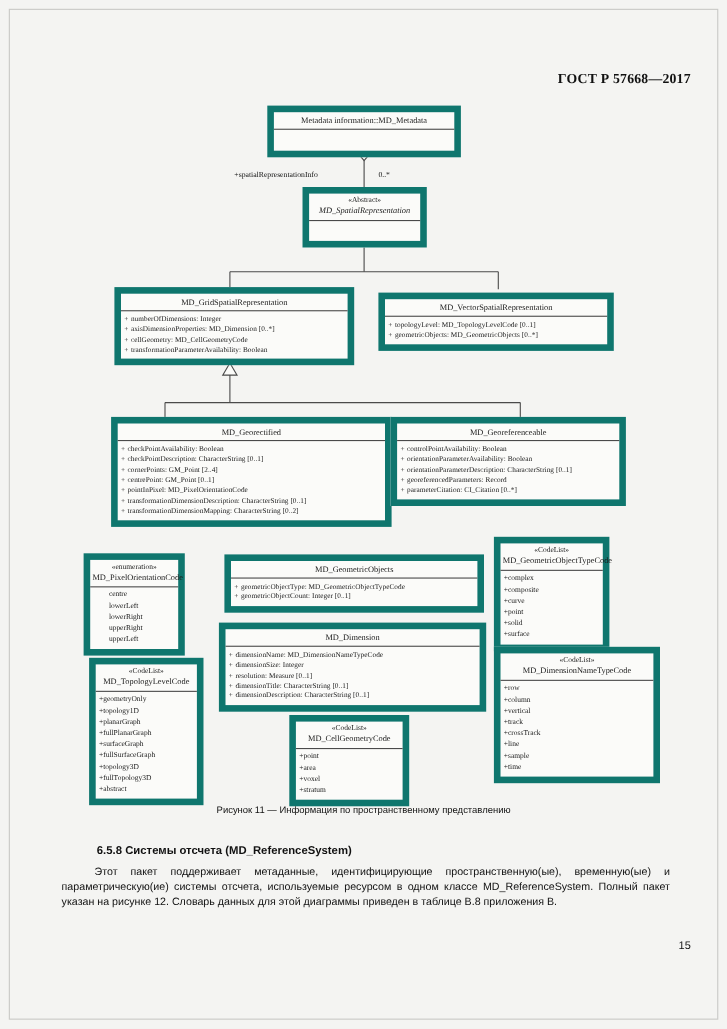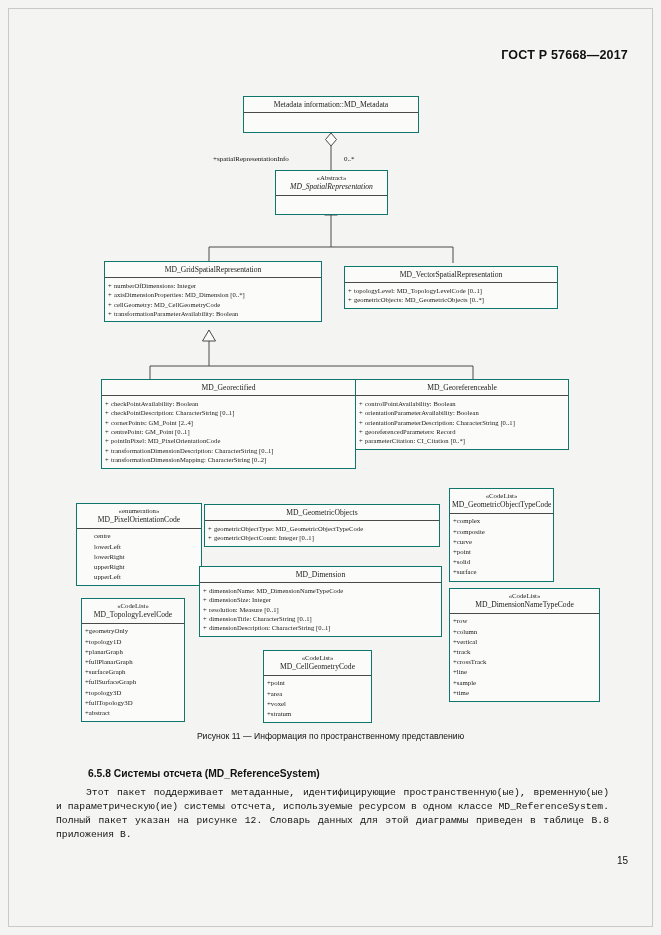--- a/index.html
+++ b/index.html
@@ -28,22 +28,22 @@
     width: 645px; height: 919px;
     border: 1px solid #c9c9c6;
     box-sizing: border-box;
     pointer-events: none;
   }
 
   
   .gost-header {
     position: absolute;
     right: 33px;
-    top: 48px;
-    font-family: Liberation Sans, sans-serif;
+    top: 64px;
+    font-family: Liberation Serif, serif;
     font-size: 12.5px;
     font-weight: bold;
     letter-spacing: 0.2px;
     color: #111;
     white-space: nowrap;
   }
 
   
   .diagram {
     position: absolute;
@@ -52,21 +52,21 @@
   }
   .diagram svg {
     position: absolute;
     left: 0; top: 0;
   }
 
   
   .uml-box {
     position: absolute;
     box-sizing: border-box;
-    border: 1px solid #0f766e;
+    border: 6px solid #0f766e;
     background: #fbfbf9;
     font-family: "Liberation Serif", serif;
     color: #1a1a1a;
   }
   .uml-head {
     text-align: center;
     font-size: 7.6px;
     padding: 3px 2px 3px 2px;
     line-height: 1.25;
     border-bottom: 1px solid #4a4a4a;
@@ -125,21 +125,21 @@
     font-family: "Liberation Sans", sans-serif;
     font-size: 10.3px;
     font-weight: bold;
     color: #111;
   }
   .body-text {
     position: absolute;
     left: 56px;
     top: 786px;
     width: 553px;
-    font-family: Liberation Mono, monospace;
+    font-family: Liberation Sans, sans-serif;
     font-size: 9.7px;
     line-height: 1.45;
     text-align: justify;
     color: #111;
     text-indent: 30px;
     hyphens: none;
   }
   .page-number {
     position: absolute;
     right: 33px;
@@ -232,21 +232,21 @@
       <div class="uml-head">MD_Georeferenceable</div>
       <div class="uml-body">
           <div class="uml-attr"><span class="vis">+</span>controlPointAvailability: Boolean</div>
           <div class="uml-attr"><span class="vis">+</span>orientationParameterAvailability: Boolean</div>
           <div class="uml-attr"><span class="vis">+</span>orientationParameterDescription: CharacterString [0..1]</div>
           <div class="uml-attr"><span class="vis">+</span>georeferencedParameters: Record</div>
           <div class="uml-attr"><span class="vis">+</span>parameterCitation: CI_Citation [0..*]</div>
         </div>
     </div>
 
-    <div class="uml-box" style="left:76px; top:503px; width:126px;">
+    <div class="uml-box" style="left:76px; top:503px; width:92px;">
       <div class="uml-head">
         <span class="uml-stereotype">«enumeration»</span>
         <span>MD_PixelOrientationCode</span>
       </div>
       <div class="uml-body">
           <div class="uml-lit indent">centre</div>
           <div class="uml-lit indent">lowerLeft</div>
           <div class="uml-lit indent">lowerRight</div>
           <div class="uml-lit indent">upperRight</div>
           <div class="uml-lit indent">upperLeft</div>

